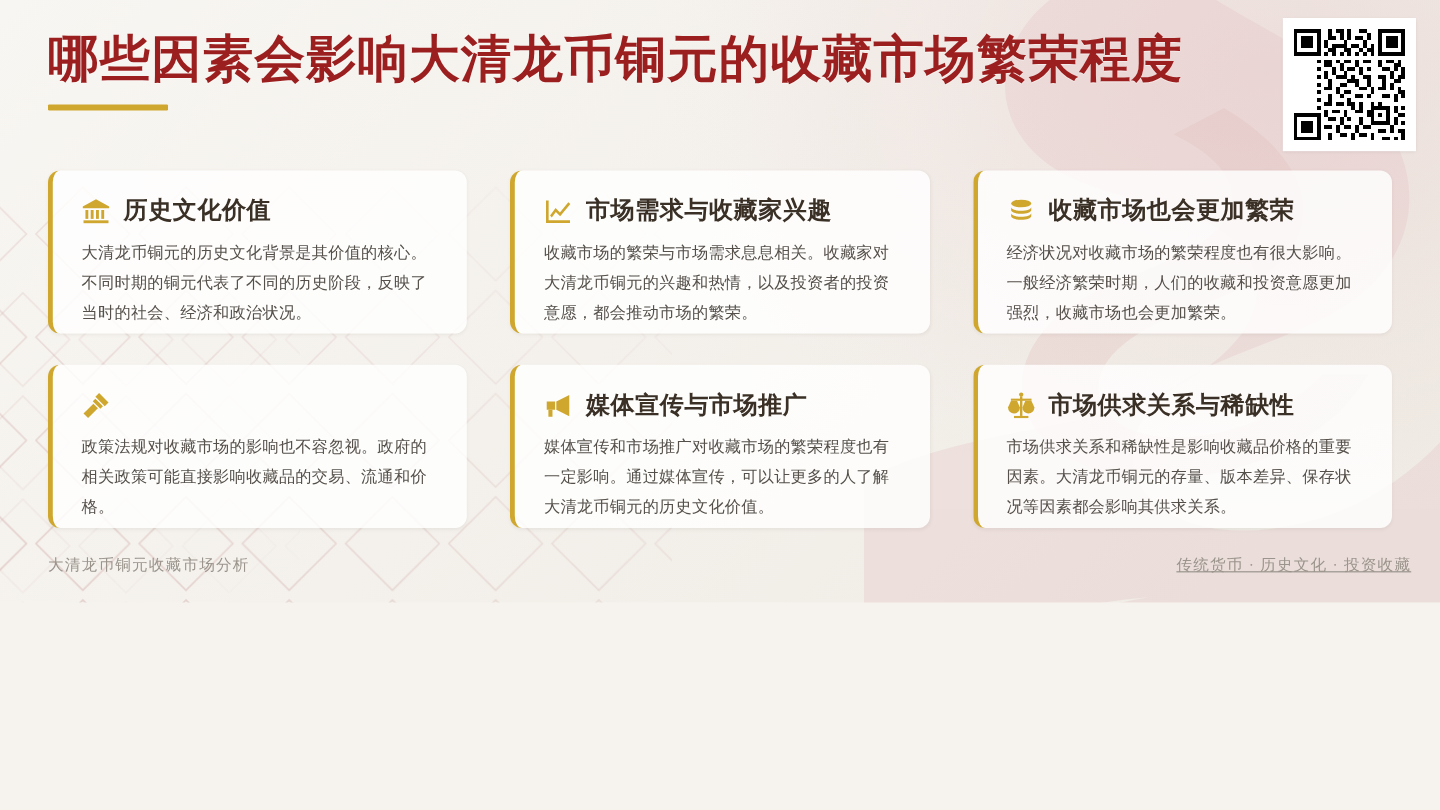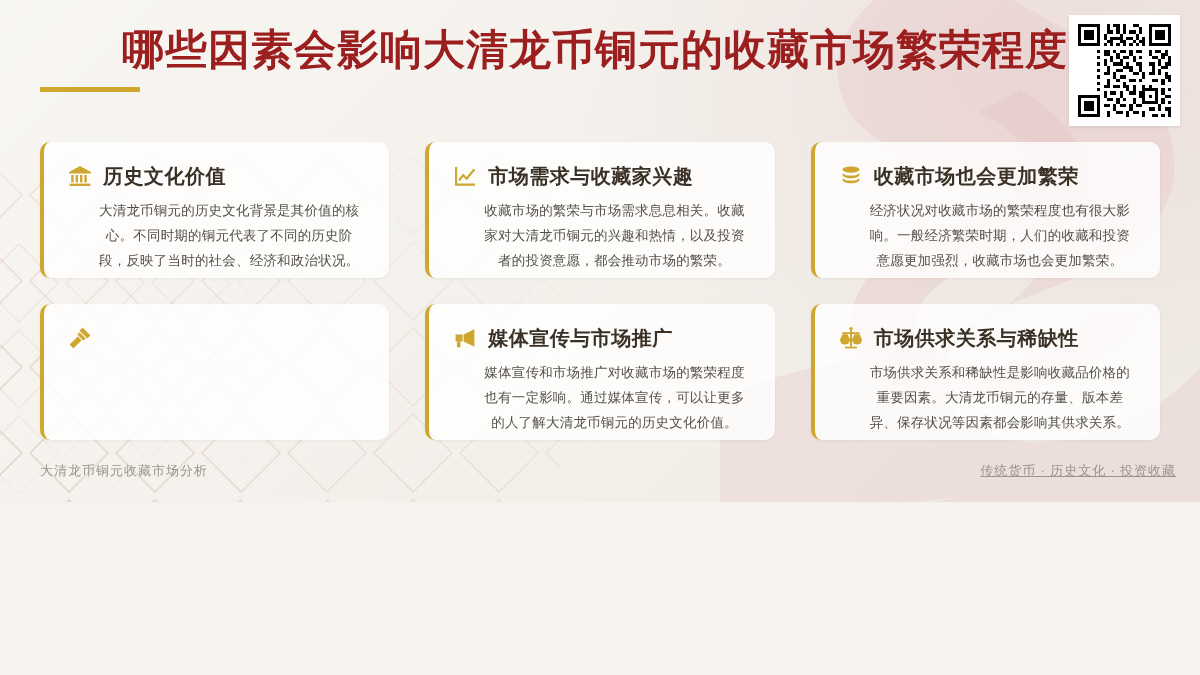--- a/index.html
+++ b/index.html
@@ -15,21 +15,20 @@
     position:relative;
   }
 
   
   #stage {
     position:absolute; inset:0;
     width:1200px; height:502px;
     background:
       linear-gradient(135deg, #f8f6f2 0%, #f4f1ec 45%, #efebe4 100%);
     overflow:hidden;
-    text-align:center;
   }
 
   
   .bg-wash {
     position:absolute; inset:0;
     background:
       radial-gradient(ellipse 700px 520px at 88% 12%, rgba(223,184,186,0.30) 0%, rgba(223,184,186,0.10) 45%, rgba(223,184,186,0) 72%);
     pointer-events:none;
   }
 
@@ -138,21 +137,20 @@
     color:#3a3026;
     white-space:nowrap;
   }
 
   .card-body {
     font-family:"Liberation Sans", "DejaVu Sans", sans-serif;
     font-size:13.5px;
     line-height:1.85;
     color:#55504a;
     letter-spacing:0.2px;
-    margin-left:27px;
   }
 
   
   .footer-left, .footer-right {
     position:absolute;
     bottom:22px;
     font-family:"Liberation Serif", "DejaVu Serif", serif;
     font-size:13px;
     letter-spacing:1px;
     color:#9a948c;
@@ -415,20 +413,21 @@
     <div class="card">
       <div class="card-head">
         <span class="card-icon">
           <svg viewBox="0 0 24 24">
               <path d="M14.6 1.6 L22.4 9.4 L19.3 12.5 L11.5 4.7 Z"></path>
               <path d="M11.5 6.2 L17.8 12.5 L15.6 14.7 L9.3 8.4 Z"></path>
               <path d="M9.8 10.4 L13.6 14.2 L5.4 22.4 L1.6 18.6 Z"></path>
             </svg>
         </span>
       </div>
+      <div class="card-body">政策法规对收藏市场的影响也不容忽视。政府的相关政策可能直接影响收藏品的交易、流通和价格。</div>
     </div>
 
     <div class="card">
       <div class="card-head">
         <span class="card-icon">
           <svg viewBox="0 0 24 24">
               <path d="M21.4 3.2 v17.6 L10.6 15.4 V8.6 Z"></path>
               <path d="M2.6 8.6 h7 v6.8 h-7 Z"></path>
               <path d="M4 15.4 h3.4 v5.8 h-3.4 Z"></path>
             </svg>

